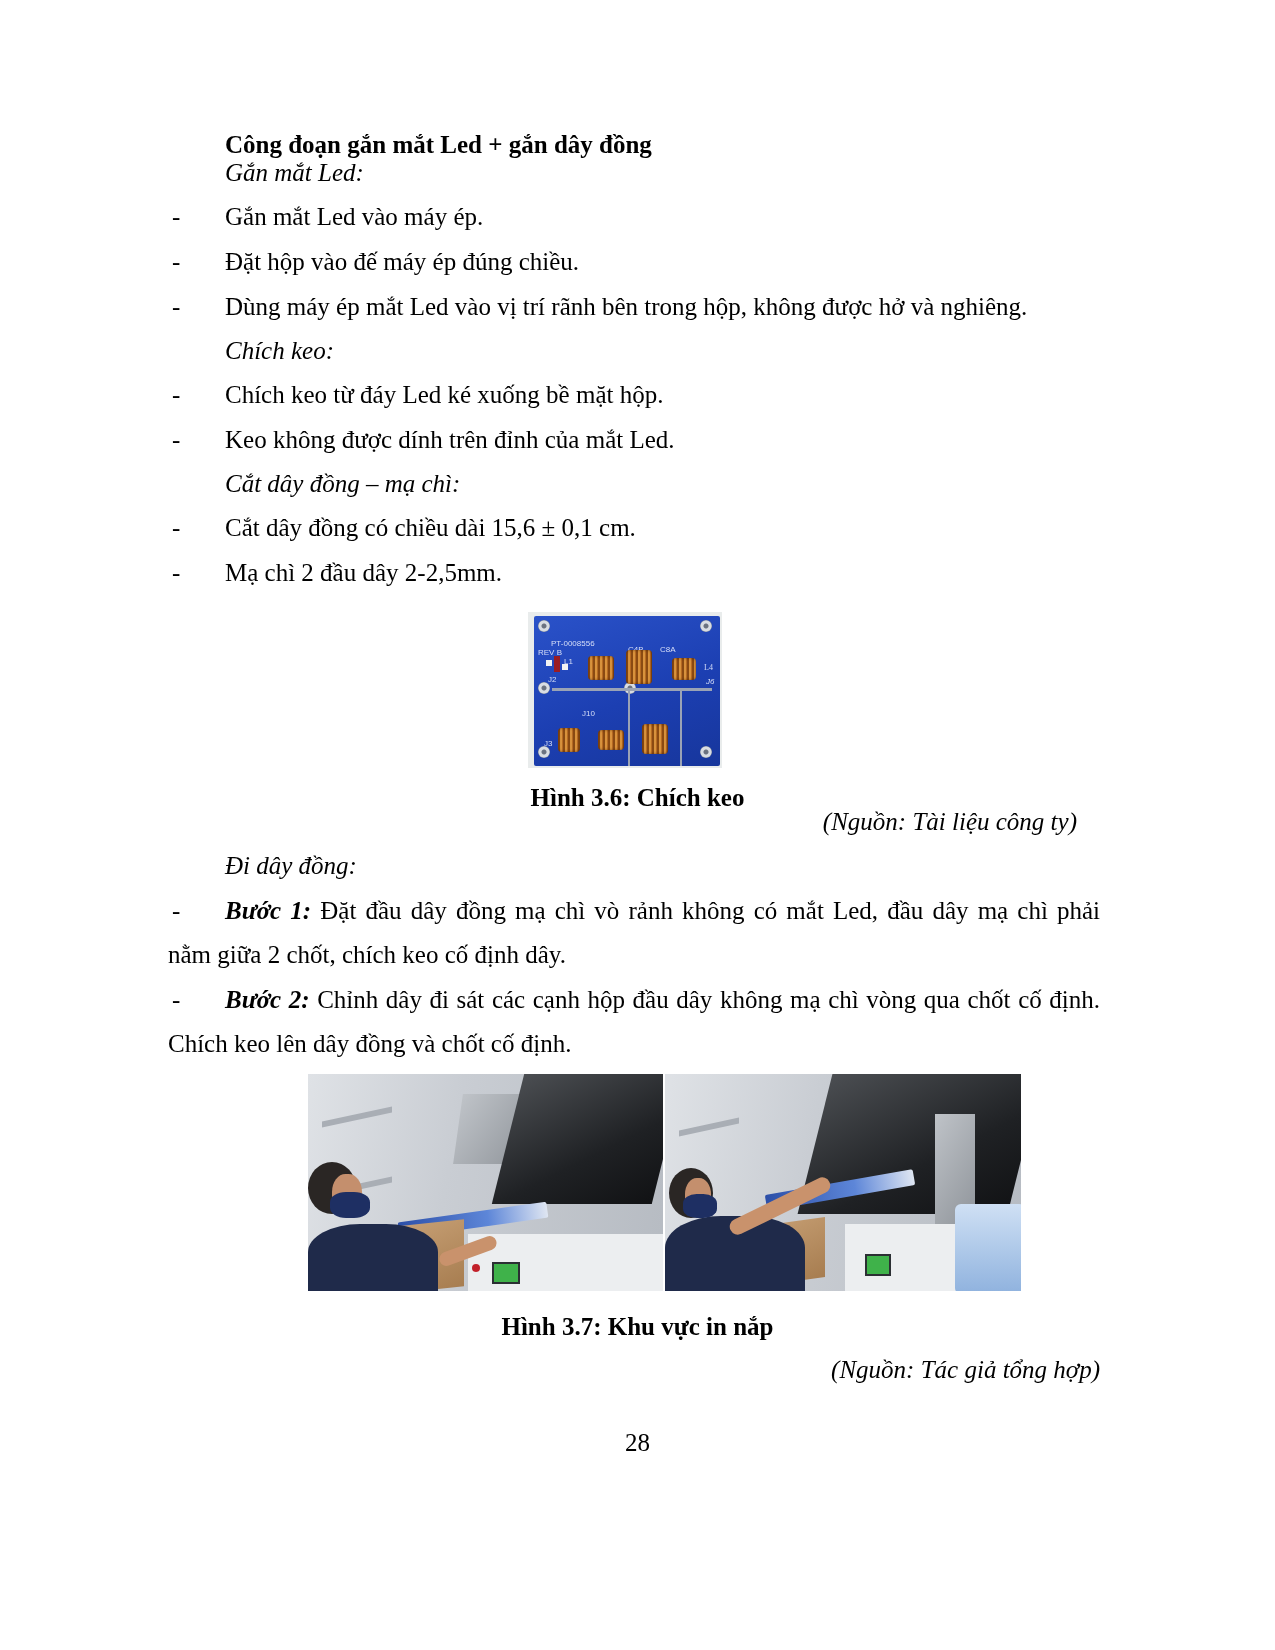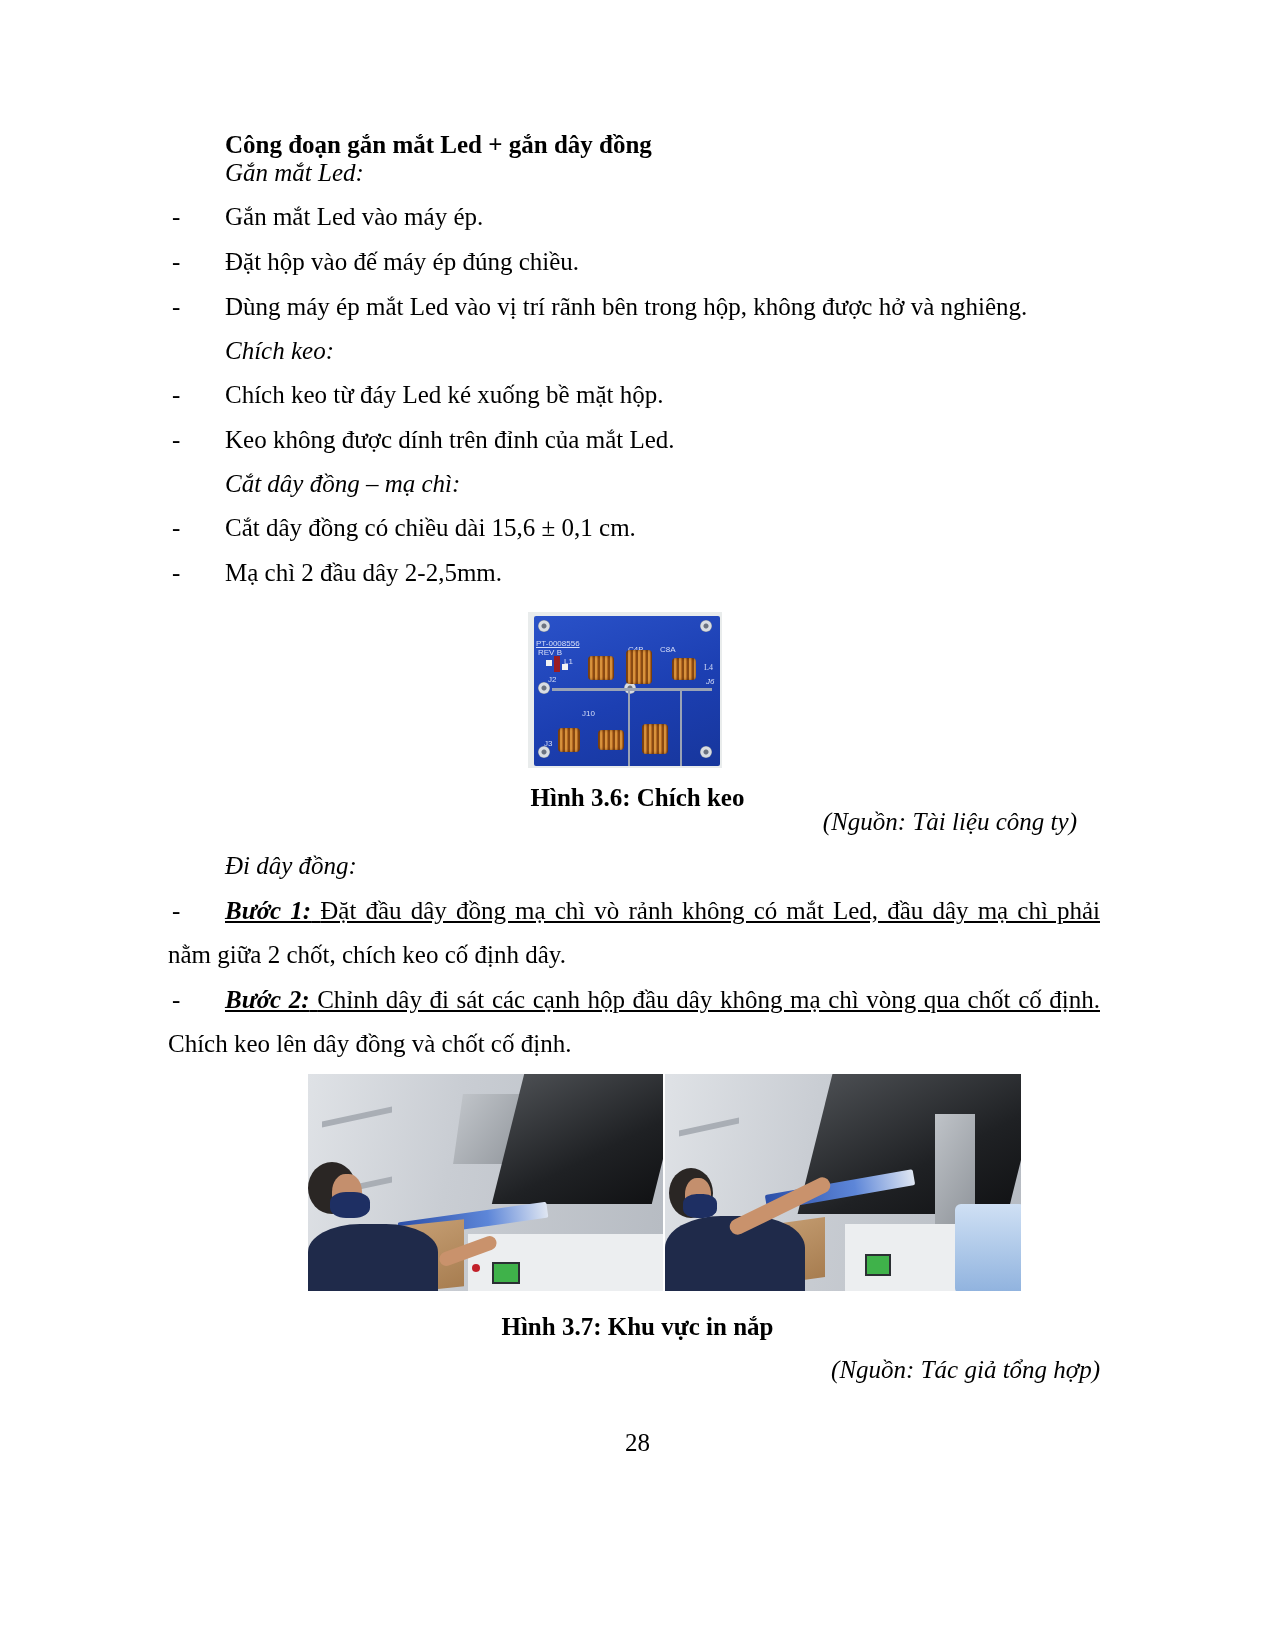--- a/index.html
+++ b/index.html
@@ -13,21 +13,20 @@
   .i { font-style: italic; }
   .dash { position: absolute; left: 172px; }
   .ind  { left: 225px; }
   .body-left { left: 168px; }
 
   
   .just {
     position: absolute; left: 168px; width: 932px;
     text-align: justify; text-align-last: justify; white-space: normal;
     line-height: 1;
-    text-decoration: underline;
   }
   .just .lead { display: inline-block; width: 57px; }
 
   
   .pcb {
     position: absolute; left: 528px; top: 612px; width: 194px; height: 156px;
     background: #e9ecec; overflow: hidden;
   }
   .pcb-board {
     position: absolute; left: 6px; top: 4px; width: 186px; height: 150px;
@@ -116,21 +115,21 @@
 
 <div class="pcb" role="img" aria-label="PCB board with copper coils">
   <div class="pcb-board">
     <div class="hole" style="left:4px;top:4px;"></div>
     <div class="hole" style="left:166px;top:4px;"></div>
     <div class="hole" style="left:4px;top:66px;"></div>
     <div class="hole" style="left:90px;top:66px;"></div>
     <div class="hole" style="left:4px;top:130px;"></div>
     <div class="hole" style="left:166px;top:130px;"></div>
 
-    <span class="pcb-text" style="left:2px;top:24px;text-decoration:underline;">PT-0008556</span>
+    <span class="pcb-text" style="left:17px;top:24px;">PT-0008556</span>
     <span class="pcb-text" style="left:4px;top:33px;">REV B</span>
     <span class="pcb-text" style="left:14px;top:60px;">J2</span>
     <span class="pcb-text" style="left:30px;top:42px;">L1</span>
     <span class="pcb-text" style="left:60px;top:30px;margin-top:28px;">C2B</span>
     <span class="pcb-text" style="left:94px;top:30px;">C4B</span>
     <span class="pcb-text" style="left:126px;top:30px;">C8A</span>
     <span class="pcb-text" style="left:170px;top:48px;font-family:Liberation Serif, serif;">L4</span>
     <span class="pcb-text" style="left:172px;top:62px;font-style:italic;">J6</span>
     <span class="pcb-text" style="left:48px;top:94px;">J10</span>
     <span class="pcb-text" style="left:10px;top:124px;">J3</span>

